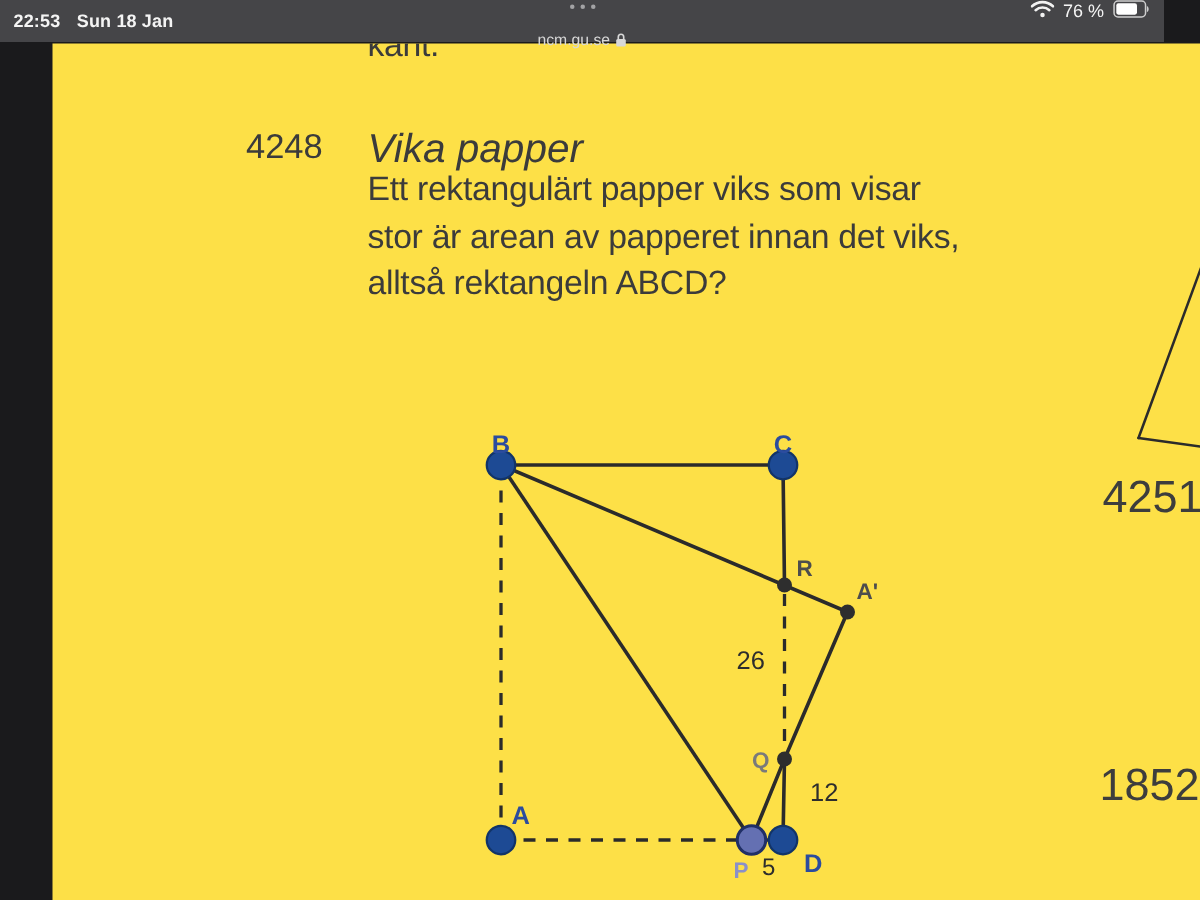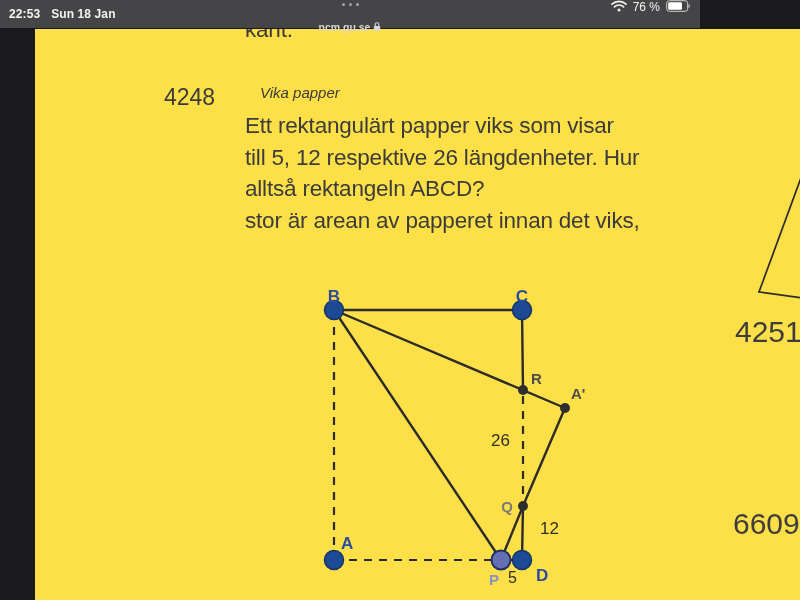--- a/index.html
+++ b/index.html
@@ -4,36 +4,36 @@
 <style>
   html, body { margin:0; padding:0; }
   body {
     width:800px; height:600px; position:relative; overflow:hidden;
     background:#1a1a1c;
     font-family:"Liberation Sans", sans-serif;
   }
 
   
   .status-bar {
-    position:absolute; top:0; left:0; width:700px; height:28px;
+    position:absolute; top:0; left:0; width:776px; height:28px;
     background:#454548; color:#f4f4f4; z-index:10;
   }
   .sb-left {
     position:absolute; left:9px; top:0; height:28px;
     display:flex; align-items:center; gap:11px;
     font-size:12px; font-weight:700; letter-spacing:0.1px;
   }
   .sb-center {
     position:absolute; left:0; right:0; top:0; text-align:center;
   }
   .sb-dots { margin-top:3px; display:flex; justify-content:center; gap:4px; }
   .sb-dots i { width:3px; height:3px; border-radius:50%; background:#a3a3a5; }
   .sb-url {
     margin-top:15px; font-size:10.5px; color:#d8d8d8;
-    display:inline-flex; align-items:center; gap:3px;font-weight:bold;
+    display:inline-flex; align-items:center; gap:3px;
   }
   .sb-right {
     position:absolute; right:9px; top:0; height:28px;
     display:flex; gap:6px;
     font-size:12px; font-weight:500;
   }
 
   
   .page {
     position:absolute; left:35px; top:29px; width:765px; height:571px;
@@ -43,21 +43,21 @@
   .clipped-line {
     position:absolute; left:210px; top:-12px;
     font-size:22.5px; letter-spacing:-0.2px; color:#3b3b3b;
   }
   .prob-number {
     position:absolute; left:129px; top:55px;
     font-size:23px; color:#3b3b3b;
   }
   .prob-title {
     position:absolute; left:210px; top:55px;
-    font-size:15px; font-style:italic; color:#3b3b3b;margin-left:15px;
+    font-size:27px; font-style:italic; color:#3b3b3b;
   }
   .prob-body {
     position:absolute; left:210px; top:81px; width:480px;
     font-size:22.5px; line-height:31.5px; letter-spacing:-0.2px; color:#3b3b3b;
   }
   .side-number {
     position:absolute; font-size:30px; color:#3d3d3d;
   }
   .fig-main { position:absolute; left:265px; top:251px; }
   .fig-corner { position:absolute; left:663px; top:139px; }
@@ -105,27 +105,26 @@
 
 <div class="page">
 
   <div class="clipped-line">kant.</div>
 
   <div class="prob-number">4248</div>
   <div class="prob-title">Vika papper</div>
 
   <div class="prob-body">
     <div>Ett rektangulärt papper viks som visar</div>
-    <div>till 5, 12 respektive 26 längdenheter. Hur</div>
+    <div>stor är arean av papperet innan det viks,</div>
     <div>alltså rektangeln ABCD?</div>
-    <div>stor är arean av papperet innan det viks,</div>
   </div>
 
   <div class="side-number" style="left:700px; top:286px;">4251</div>
-  <div class="side-number" style="left:698px; top:478px;">6609</div>
+  <div class="side-number" style="left:698px; top:478px;">1852</div>
 
   <svg class="fig-main" width="310" height="320" viewBox="300 280 310 320">
 
     <g stroke="#2b2b2b" stroke-width="2.2" stroke-dasharray="8 7">
       <line x1="334" y1="312" x2="334" y2="560"></line>
       <line x1="334" y1="560" x2="501" y2="560"></line>
       <line x1="523" y1="396" x2="523" y2="499"></line>
     </g>
 
     <g stroke="#2b2b2b" stroke-width="2.4" stroke-linecap="round">

